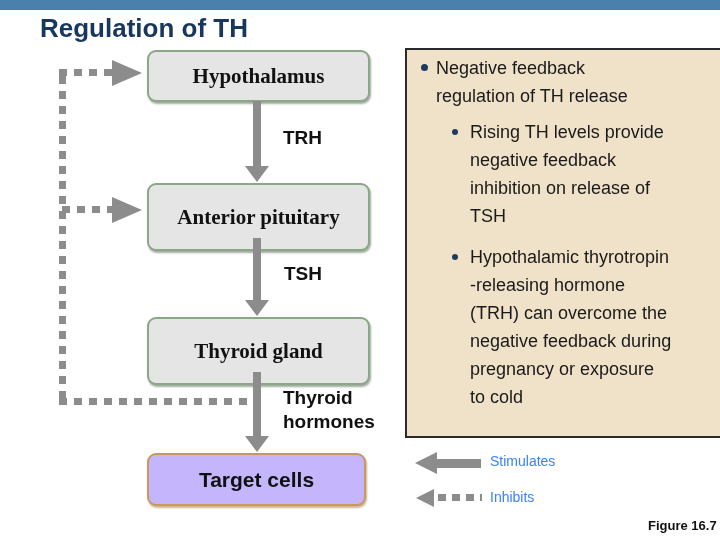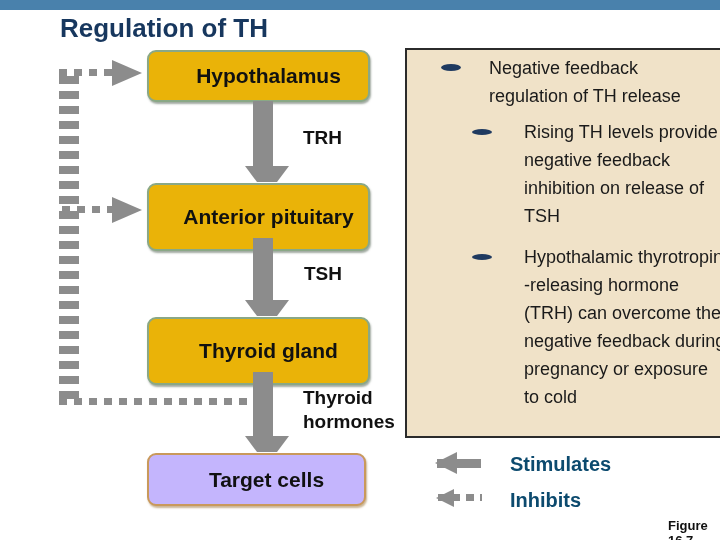--- a/index.html
+++ b/index.html
@@ -1,35 +1,36 @@
 <!DOCTYPE html>
 <html><head>
 <meta charset="utf-8">
 <style>
   html,body{margin:0;padding:0;background:#fff;}
   .slide{
     position:relative;width:720px;height:540px;background:#ffffff;overflow:hidden;
     font-family:"Liberation Sans", sans-serif;color:#1a1a1a;
   }
-  *{box-sizing:border-box;padding-left:20px;}
+  *{box-sizing:border-box;}
   .topbar{position:absolute;left:0;top:0;width:720px;height:10px;background:#4981ac;}
   .title{
     position:absolute;left:40px;top:13px;margin:0;
     font-size:26px;font-weight:bold;color:#17375e;letter-spacing:0;
   }
   
   .node{
     position:absolute;left:147px;width:223px;
     display:flex;align-items:center;justify-content:center;
     font-size:21px;font-weight:bold;color:#111;
     border-radius:9px;text-align:center;
   }
   .node.green{
-    background:#eab308;border:2px solid #8aa886;
+    background:#e5e5e5;border:2px solid #8aa886;
     box-shadow:1px 2px 2px rgba(100,115,100,.6);
+    font-family:Liberation Serif, serif;
   }
   .node.tan{
     background:#c4b5fd;border:2.5px solid #c9995b;
     box-shadow:1px 2px 2px rgba(160,120,60,.55);
   }
   .n-hypo{top:50px;height:52px;}
   .n-pit{top:183px;height:68px;}
   .n-thy{top:317px;height:68px;}
   .n-tgt{top:453px;height:53px;width:219px;}
   
@@ -77,21 +78,21 @@
     border-right:22px solid #8c8c8c;
   }
   .stim-shaft{position:absolute;left:437px;top:459px;width:44px;height:9px;background:#8c8c8c;}
   .head-left-dash{
     position:absolute;left:416px;top:489px;width:0;height:0;
     border-top:9px solid transparent;border-bottom:9px solid transparent;
     border-right:18px solid #8c8c8c;
   }
   .inhib-dash{position:absolute;left:438px;top:494px;width:44px;height:7px;
     background:repeating-linear-gradient(90deg,#8c8c8c 0 8px,transparent 8px 14px);}
-  .legend-label{position:absolute;font-size:20px;font-weight:bold;color:#0c4a6e;}
+  .legend-label{position:absolute;font-size:14px;font-weight:normal;color:#3b82f6;}
   .ll-stim{left:490px;top:453px;}
   .ll-inhib{left:490px;top:489px;}
   .figcap{position:absolute;left:648px;top:518px;font-size:13px;font-weight:bold;color:#111;}
 </style>
 </head>
 <body>
 
 <div class="slide">
 
   <div class="topbar"></div>

